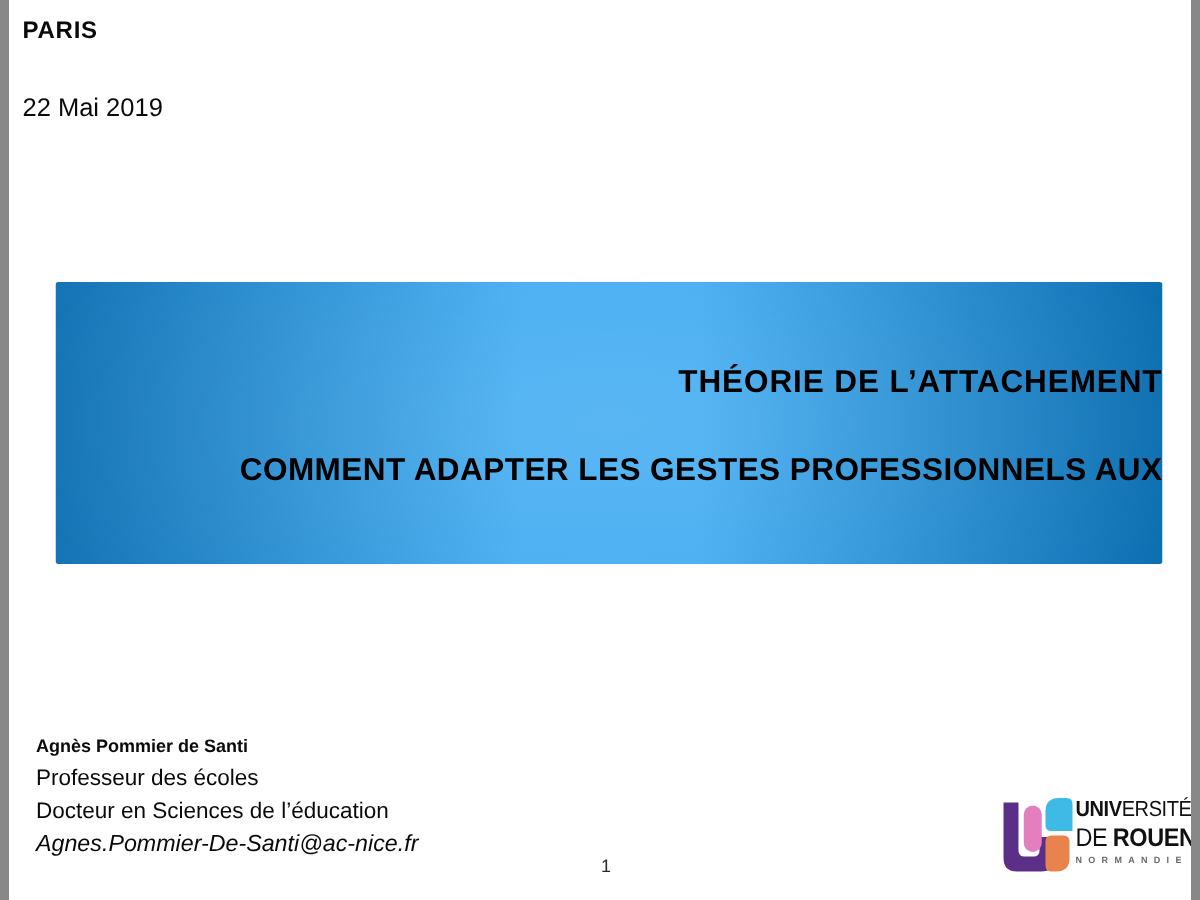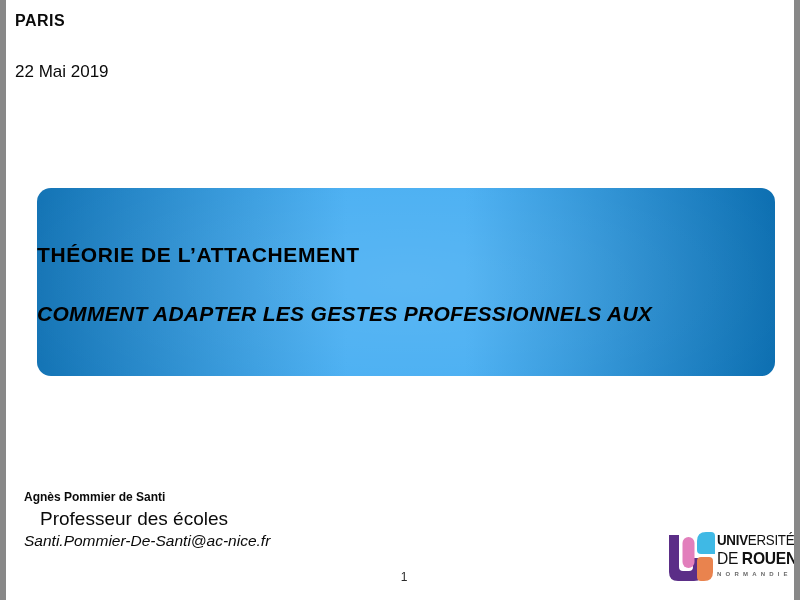--- a/index.html
+++ b/index.html
@@ -17,42 +17,42 @@
     position:absolute;left:9px;top:11px;
     font-size:16px;font-weight:bold;letter-spacing:.5px;line-height:20px;
   }
   .date{
     position:absolute;left:9px;top:33px;
     font-size:17px;line-height:21px;margin-top:28px;
   }
   
   .banner{
     position:absolute;left:31px;top:188px;width:738px;height:188px;
-    border-radius:14px;
+    border-radius:2px;
     background:
       radial-gradient(90% 130% at 50% 50%, rgba(255,255,255,0.10), rgba(255,255,255,0) 65%),
       linear-gradient(90deg, var(--banner-edge-left) 0%, var(--banner-center) 42%, var(--banner-center) 58%, var(--banner-edge-right) 100%);
-    text-align:left;
+    text-align:right;
     box-sizing:border-box;
     padding-top:55px;
   }
   .banner-title{
     font-size:21px;font-weight:bold;letter-spacing:.6px;line-height:24px;
     color:#000;
   }
   .banner-subtitle{
     margin-top:33px;
-    font-size:21px;font-weight:bold;font-style:italic;letter-spacing:.3px;
+    font-size:21px;font-weight:bold;letter-spacing:.3px;
     line-height:28px;color:#000;
   }
   .banner-subtitle span{display:block;}
   
   .author{position:absolute;left:18px;top:486px;line-height:22px;}
   .author .name{font-size:12px;font-weight:bold;}
-  .author .role{font-size:19px;margin-left:16px;}
+  .author .role{font-size:15px;}
   .author .email{font-size:15.5px;font-style:italic;}
   
   .page-number{
     position:absolute;left:390px;top:570px;width:16px;
     text-align:center;font-size:12px;color:#2b2b2b;
   }
   
   .logo{position:absolute;left:658px;top:530px;width:140px;height:58px;}
   .logo-mark{position:absolute;left:0;top:1px;}
   .lg-purple{fill:var(--logo-purple);}
@@ -89,21 +89,22 @@
   <div class="banner">
     <div class="banner-title">THÉORIE DE L’ATTACHEMENT</div>
     <div class="banner-subtitle">
       <span>COMMENT ADAPTER LES GESTES PROFESSIONNELS AUX</span>
     </div>
   </div>
 
   <div class="author">
     <div class="name">Agnès Pommier de Santi</div>
     <div class="role">Professeur des écoles</div>
-    <div class="email">Santi.Pommier-De-Santi@ac-nice.fr</div>
+    <div class="role">Docteur en Sciences de l’éducation</div>
+    <div class="email">Agnes.Pommier-De-Santi@ac-nice.fr</div>
   </div>
 
   <div class="page-number">1</div>
 
   <div class="logo">
     <svg class="logo-mark" width="52" height="54" viewBox="0 0 52 54" aria-hidden="true">
 
       <path class="lg-purple" d="M5,4 L15,4 L15,36 Q15,40 19,40 L25,40 Q29,40 29,36 L29,27 L39,27 L39,41 Q39,50 30,50 L14,50 Q5,50 5,41 Z"></path>
 
       <rect class="lg-pink" x="18.5" y="6" width="12" height="31" rx="6"></rect>

